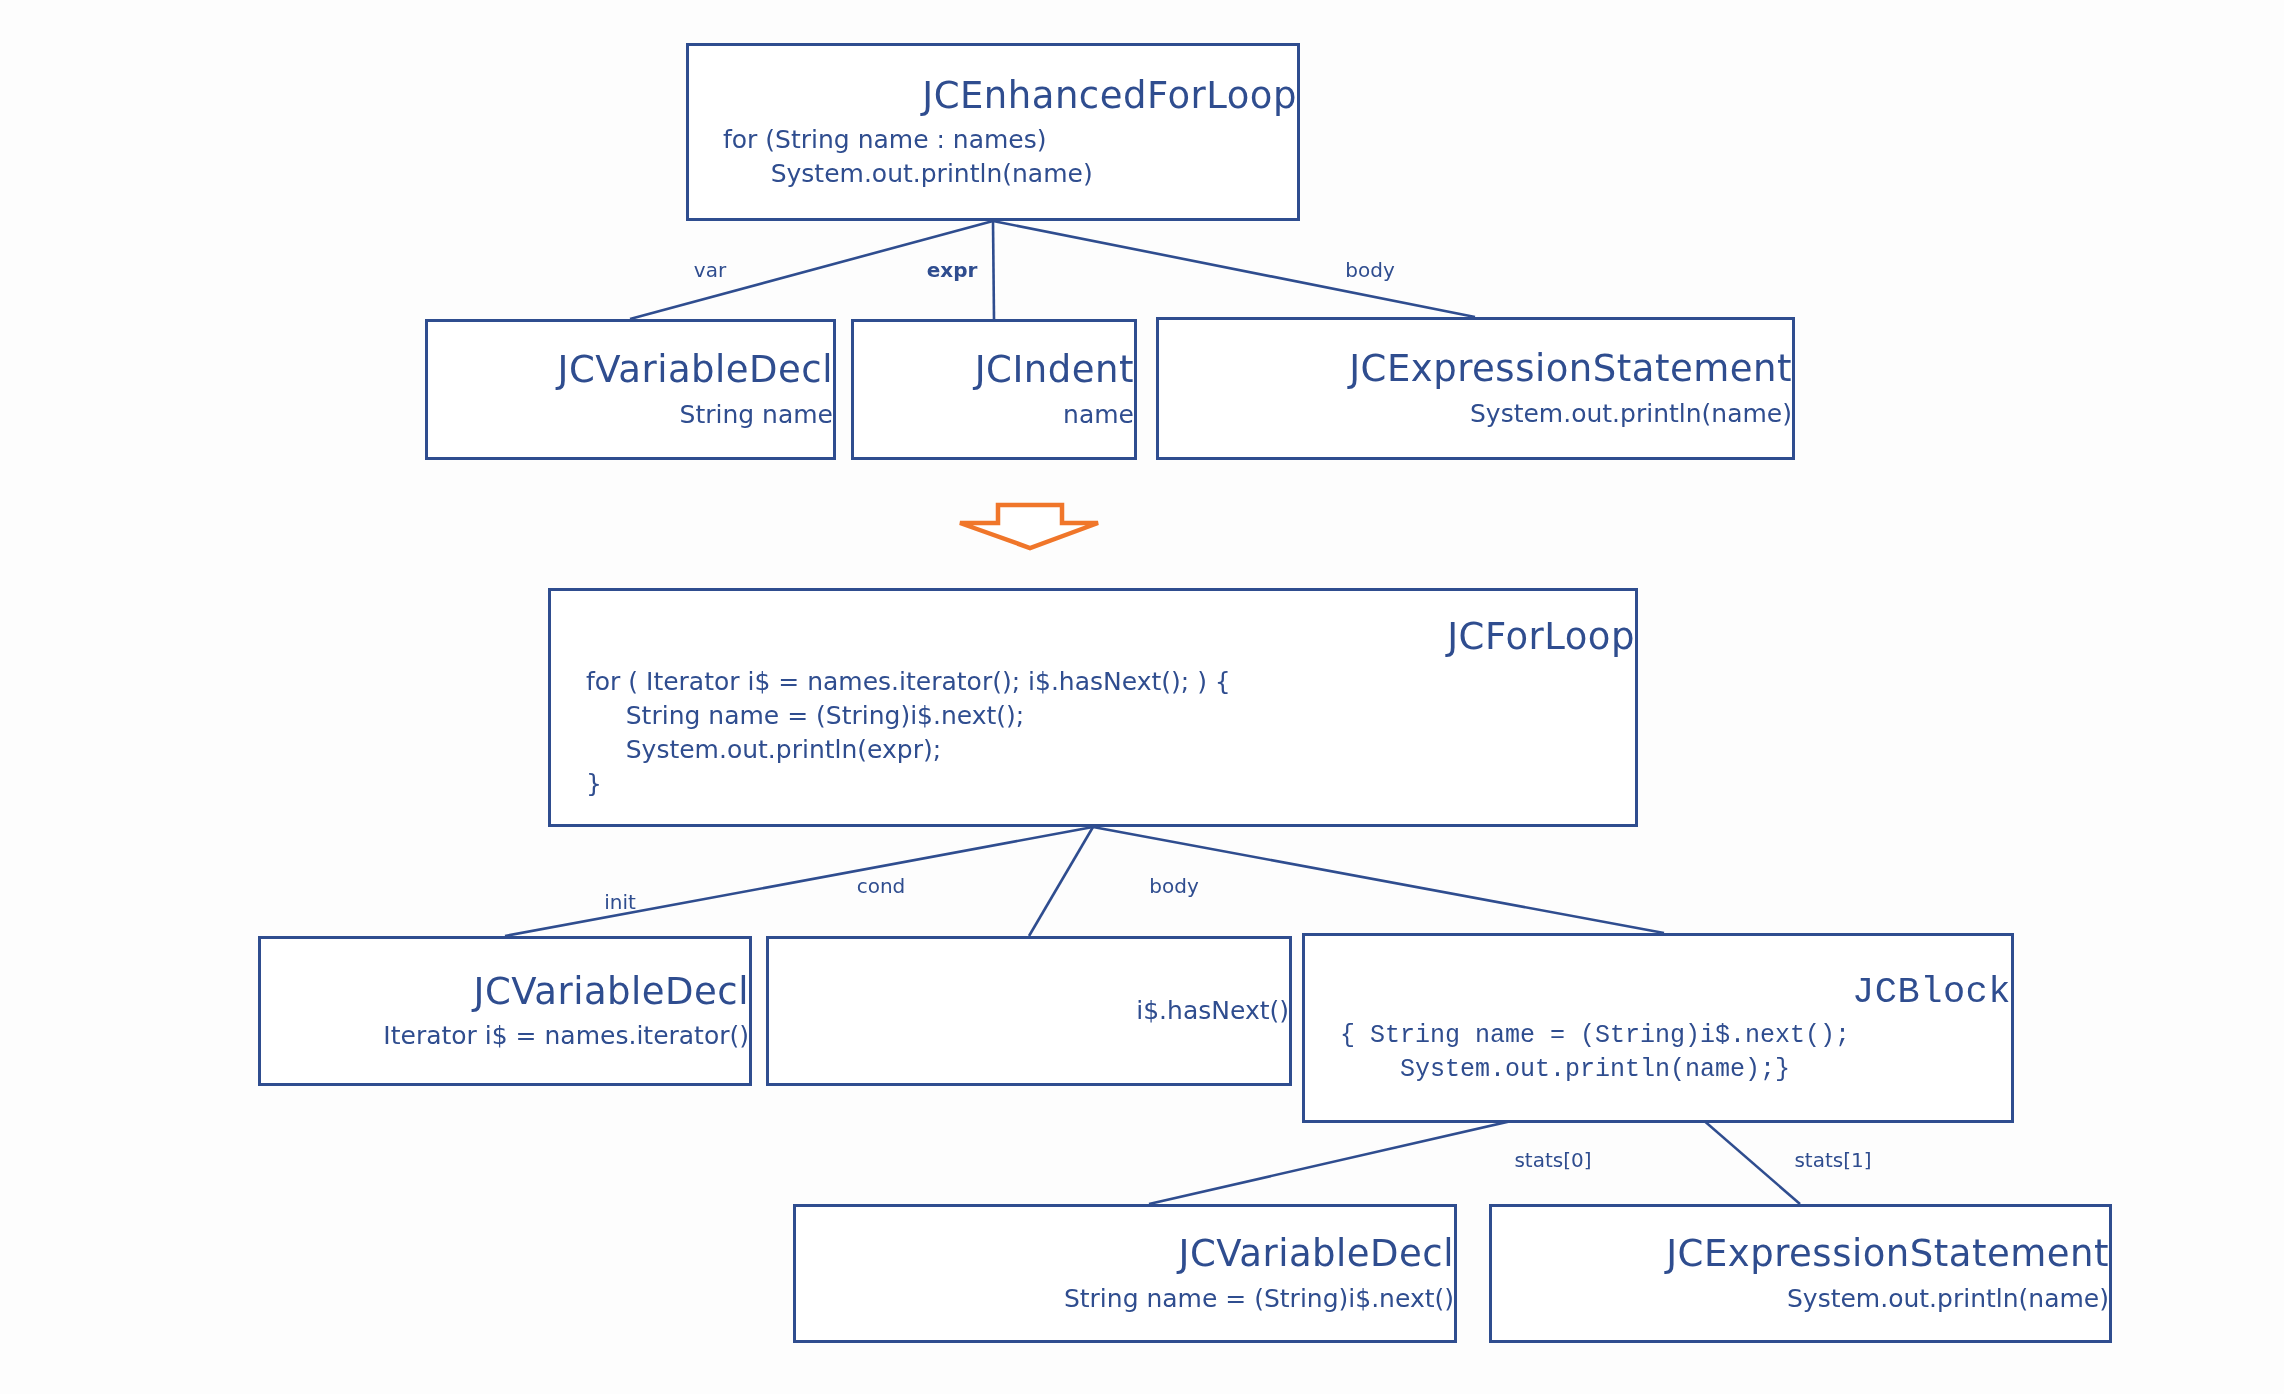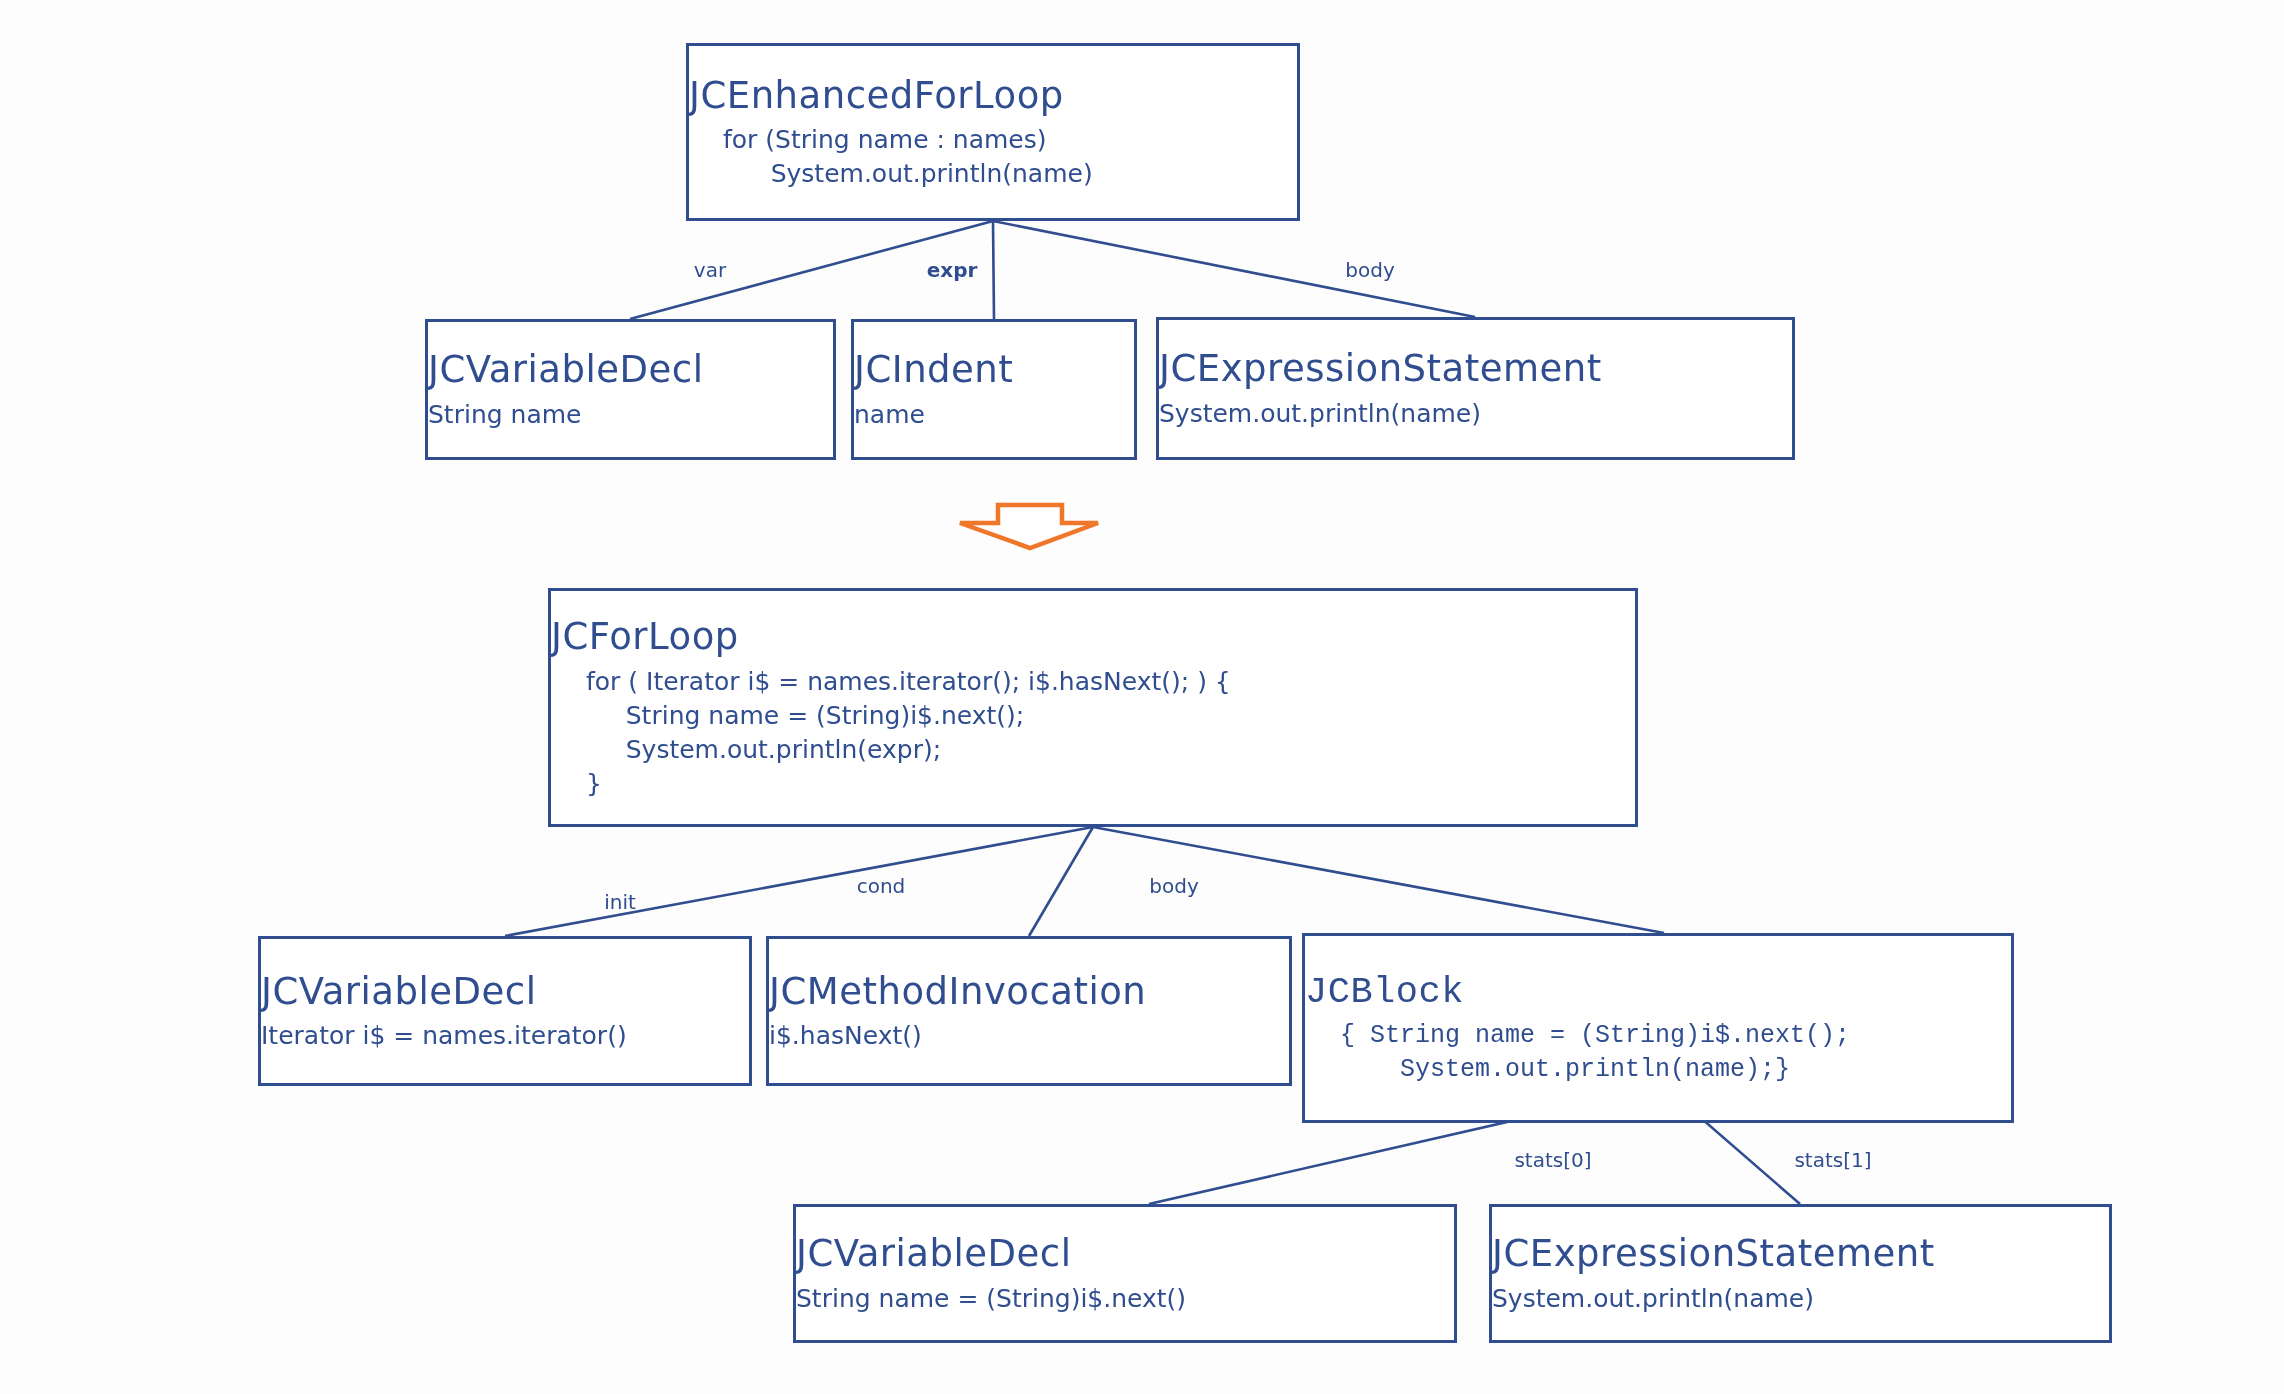--- a/index.html
+++ b/index.html
@@ -28,21 +28,21 @@
   svg.edges polygon {
     stroke: var(--color-arrow); stroke-width: 4.5;
     fill: var(--color-box_fill); stroke-linejoin: miter;
   }
   .node {
     position: absolute;
     border: 3px solid var(--color-line);
     background: var(--color-box_fill);
     color: var(--color-text);
     display: flex; flex-direction: column;
-    justify-content: center; align-items: flex-start;
+    justify-content: center; align-items: flex-end;
     row-gap: 4px;
   }
   .node-title {
     font-size: 37px; line-height: 1.25;
     text-align: center; letter-spacing: 0.5px;
   }
   .node-code { font-size: 25px; line-height: 1.36; text-align: center; }
   .code-line { white-space: pre; }
   .node-code.left { align-self: stretch; text-align: left; }
   .pad34 { padding-left: 34px; }
@@ -118,21 +118,20 @@
   </div>
 
   <div class="node" style="left:258px; top:936px; width:494px; height:150px;">
     <div class="node-title">JCVariableDecl</div>
     <div class="node-code">
       <div class="code-line">Iterator i$ = names.iterator()</div>
     </div>
   </div>
 
   <div class="node" style="left:766px; top:936px; width:526px; height:150px;">
-    <div class="node-title">JCMethodInvocation</div>
     <div class="node-code">
       <div class="code-line">i$.hasNext()</div>
     </div>
   </div>
 
   <div class="node" style="left:1302px; top:933px; width:712px; height:190px;font-family:Liberation Mono, monospace;">
     <div class="node-title">JCBlock</div>
     <div class="node-code left pad20">
       <div class="code-line">{ String name = (String)i$.next();</div>
       <div class="code-line">    System.out.println(name);}</div>

